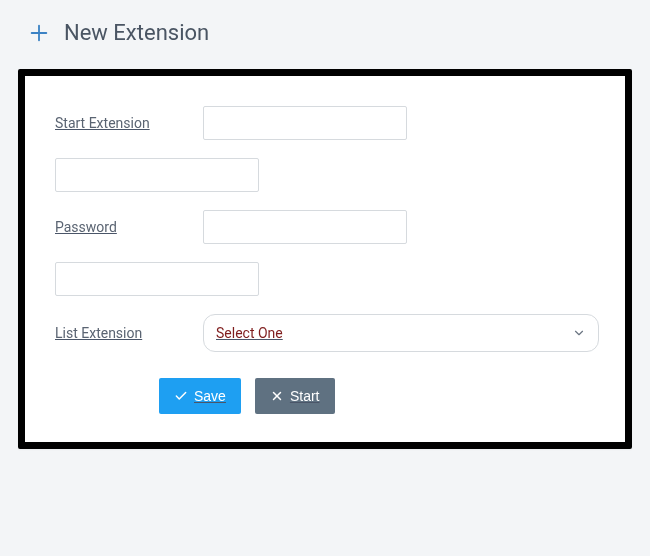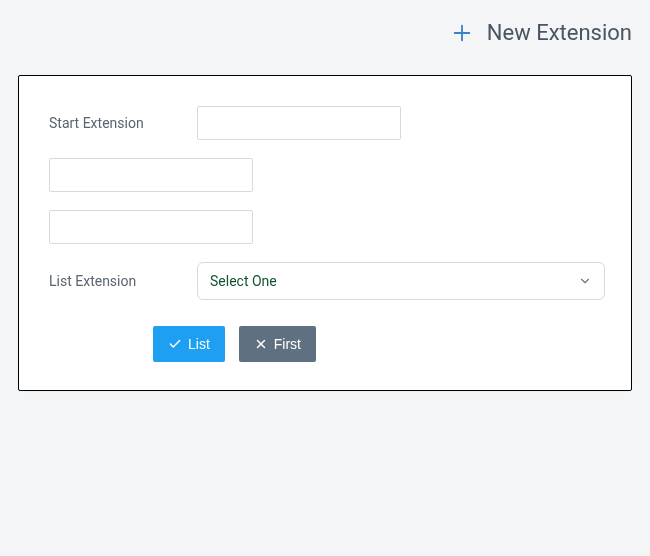--- a/index.html
+++ b/index.html
@@ -12,41 +12,41 @@
       background: #f3f5f7;
       width: 650px;
       height: 556px;
       padding: 20px 18px;
       color: #4a5568;
     }
     .page-header {
       display: flex;
       align-items: center;
       gap: 14px;
-      margin-bottom: 30px;
+      margin-bottom: 24px;
       padding-left: 10px;
-      justify-content: flex-end;
     }
     .plus-icon {
       width: 22px;
       height: 22px;
       color: #3b82c4;
       flex-shrink: 0;
     }
     .page-title {
       font-size: 22px;
       font-weight: 400;
       color: #4a5563;
     }
     .form-card {
       background: #ffffff;
-      border: 1px solid #000000;
+      border: 7px solid #000000;
       border-radius: 2px;
       box-shadow: 0 1px 2px rgba(0,0,0,0.04);
       padding: 30px 26px 28px 30px;
+      text-decoration: underline;
     }
     .form-row {
       display: flex;
       align-items: center;
       margin-bottom: 18px;
     }
     .form-row:last-of-type {
       margin-bottom: 0;
     }
     .form-label {
@@ -66,24 +66,24 @@
       outline: none;
     }
     .select-wrap {
       flex: 1;
       position: relative;
     }
     .select-input {
       width: 100%;
       height: 38px;
       border: 1px solid #d6dade;
-      border-radius: 6px;
+      border-radius: 12px;
       padding: 8px 12px;
       font-size: 14px;
-      color: #14532d;
+      color: #7f1d1d;
       background: #ffffff;
       cursor: pointer;
       display: flex;
       align-items: center;
       justify-content: space-between;
     }
     .chevron-down {
       width: 14px;
       height: 14px;
       color: #6b7582;
@@ -134,20 +134,24 @@
     <label class="form-label">Start Extension</label>
     <input type="text" class="text-input" value="" style="">
   </div>
 
 
 
   <div class="form-row">
     <input type="text" class="text-input" value="" style="">
   </div>
 
+  <div class="form-row">
+    <label class="form-label">Password</label>
+    <input type="password" class="text-input" value="" style="">
+  </div>
 
   <div class="form-row">
     <input type="password" class="text-input" value="" style="">
   </div>
 
   <div class="form-row">
     <label class="form-label">List Extension</label>
     <div class="select-wrap">
       <div class="select-input">
         <span>Select One</span>
@@ -156,24 +160,24 @@
         </svg>
       </div>
     </div>
   </div>
 
   <div class="button-row">
     <button class="btn btn-save">
       <svg class="btn-icon" viewBox="0 0 24 24" fill="none" stroke="currentColor" stroke-width="2.5" stroke-linecap="round" stroke-linejoin="round">
         <polyline points="20 6 9 17 4 12"></polyline>
       </svg>
-      <span>List</span>
+      <span>Save</span>
     </button>
     <button class="btn btn-cancel">
       <svg class="btn-icon" viewBox="0 0 24 24" fill="none" stroke="currentColor" stroke-width="2.5" stroke-linecap="round">
         <line x1="18" y1="6" x2="6" y2="18"></line>
         <line x1="6" y1="6" x2="18" y2="18"></line>
       </svg>
-      <span>First</span>
+      <span>Start</span>
     </button>
   </div>
 
 </div>
 
 </body></html>

